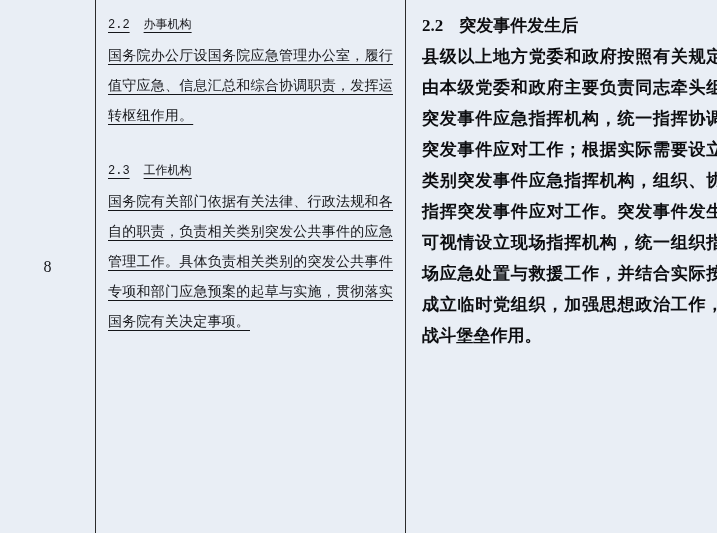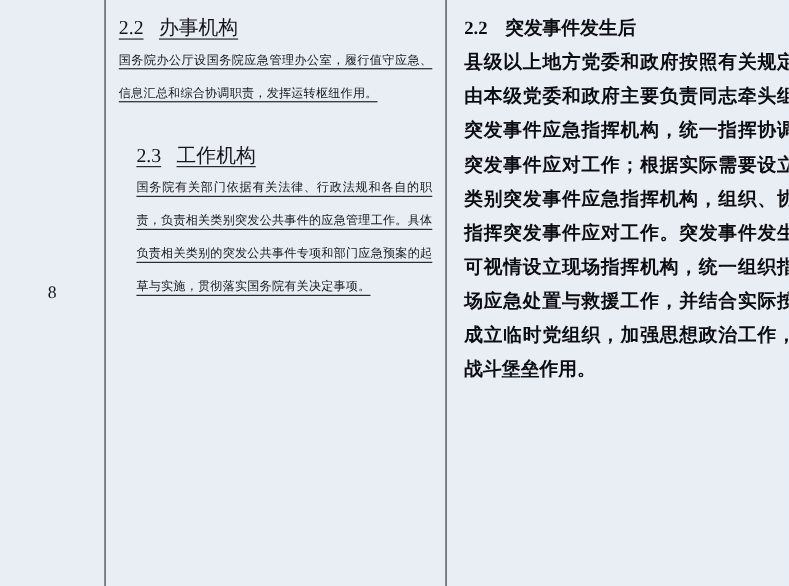--- a/index.html
+++ b/index.html
@@ -47,37 +47,36 @@
   }
   td.col-right {
     width: 337px;
     padding: 10px 14px 10px 16px;
   }
   .blk {
     margin-bottom: 4px;
   }
   .blk.gap {
     margin-top: 26px;
-    margin-left: 16px;
   }
   
   .left-text {
     font-family: Liberation Sans, sans-serif;
-    font-size: 11px;
+    font-size: 14px;
     line-height: 30px;
     color: #15161a;
     text-decoration: underline;
     text-underline-offset: 4px;
     text-decoration-thickness: 1px;
     letter-spacing: 0.2px;
     text-align: justify;
   }
   .left-head {
-    font-family: Liberation Serif, serif;
-    font-size: 18px;
+    font-family: Liberation Mono, monospace;
+    font-size: 12px;
     line-height: 30px;
     color: #15161a;
     text-decoration: underline;
     text-underline-offset: 4px;
     text-decoration-thickness: 1px;
   }
   .left-head .num {
     margin-right: 14px;
   }
   

